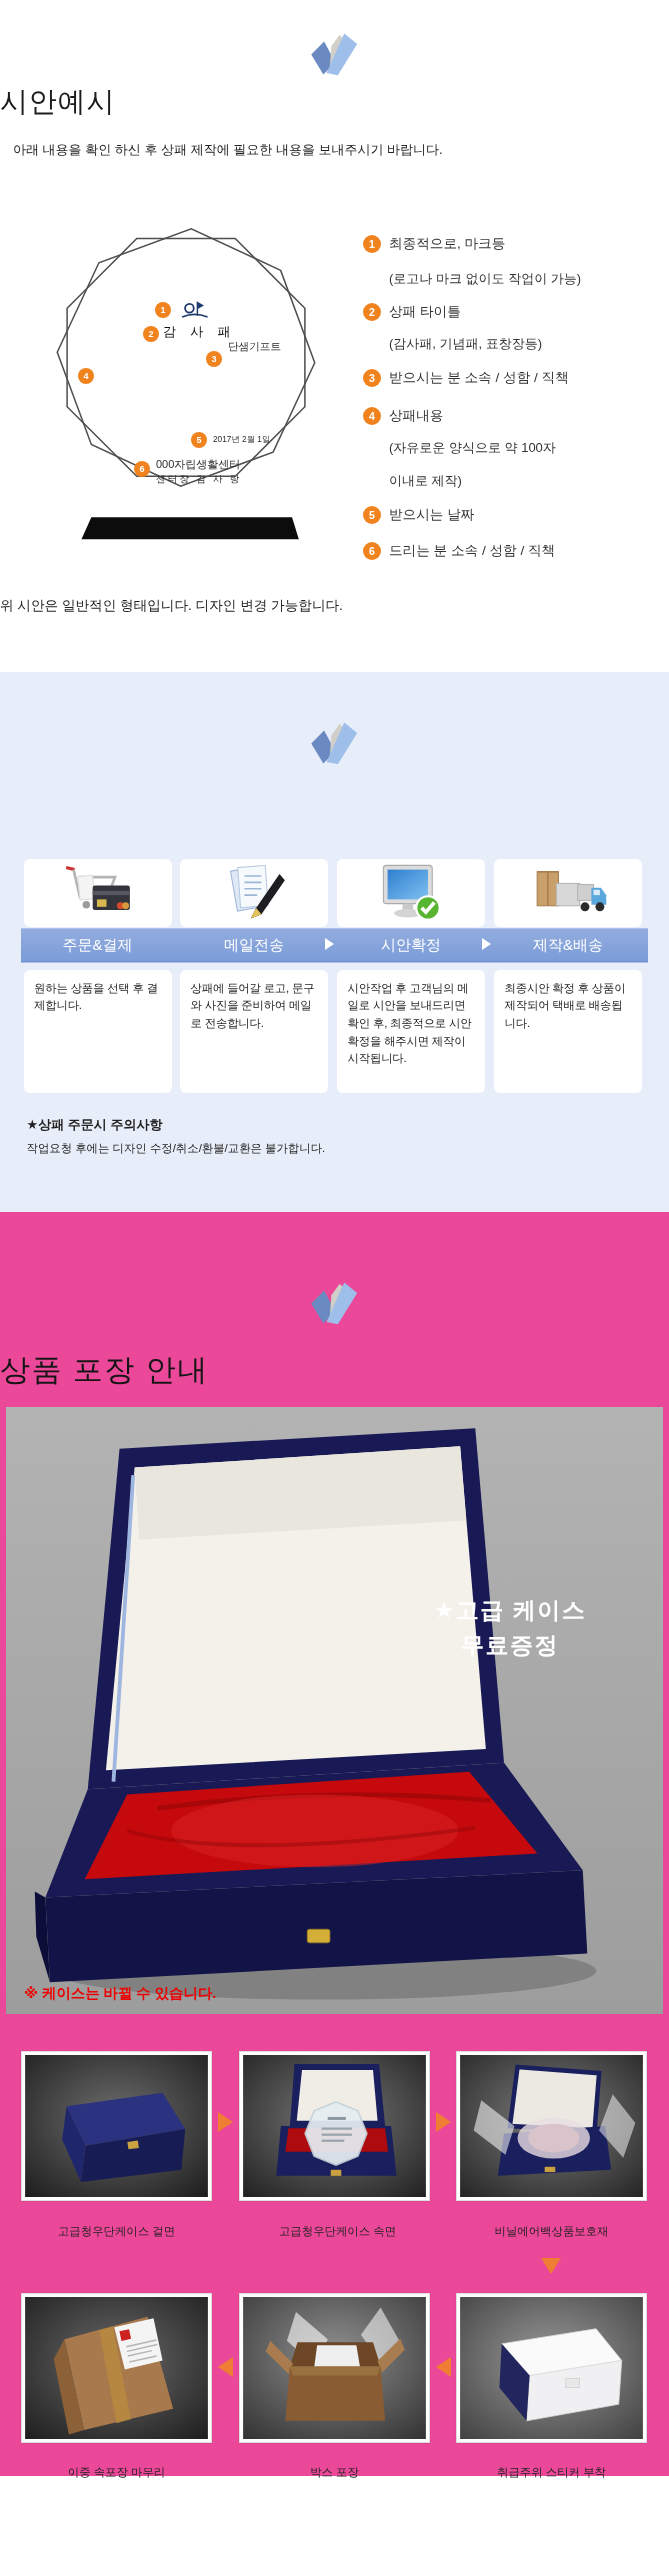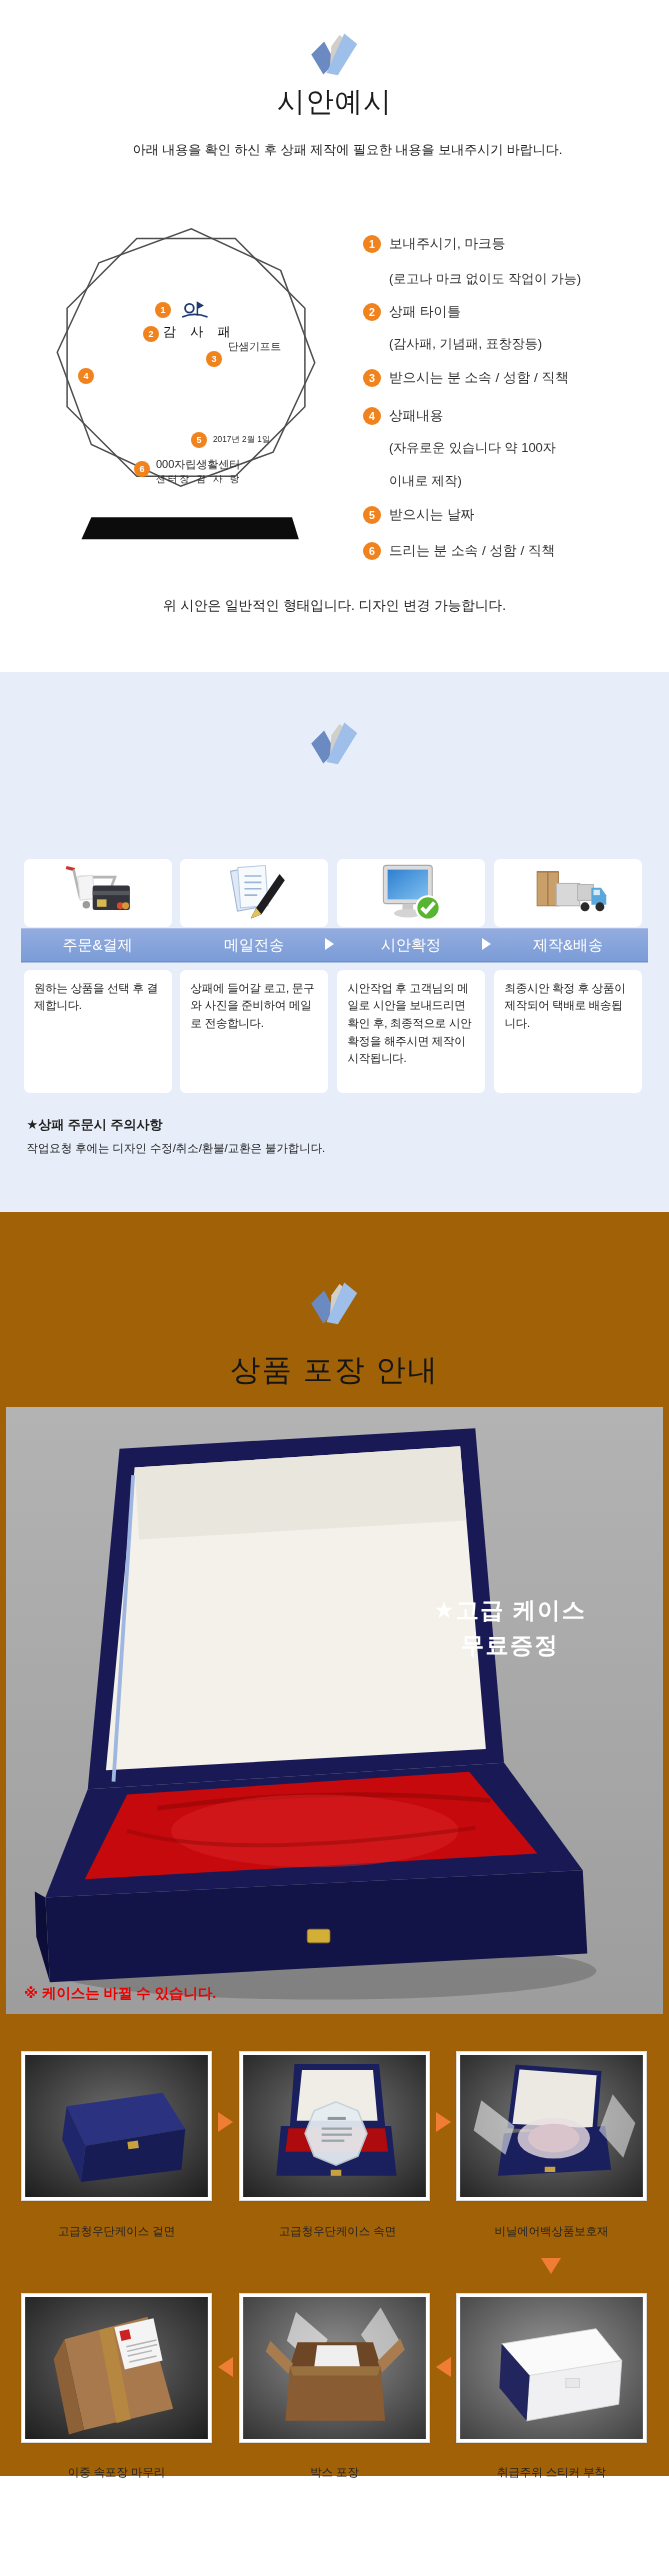--- a/index.html
+++ b/index.html
@@ -1,24 +1,24 @@
 <!DOCTYPE html>
 <html style="font-size:12px"><head>
 <meta charset="utf-8">
 <style>
   * { margin:0; padding:0; box-sizing:border-box; }
   body { background:#fff; font-family:"Liberation Sans","DejaVu Sans",sans-serif; }
   .page { position:relative; width:669px; height:2576px; margin:0 auto; background:#fff; overflow:hidden; }
   .abs { position:absolute; }
-  .center { left:0; width:669px; text-align:center; }
+  .center { left:0; width:669px; text-align:left; }
 
   
   .sec1 { position:absolute; left:0; top:0; width:669px; height:672px; background:#fff; }
   .sec2 { position:absolute; left:0; top:672px; width:669px; height:540px; background:#e8eef9; }
-  .sec3 { position:absolute; left:0; top:1212px; width:669px; height:1264px; background:#a16207; }
+  .sec3 { position:absolute; left:0; top:1212px; width:669px; height:1264px; background:#ec4899; }
 
   .sec-title { font-size:28px; color:#1c1c1c; letter-spacing:0.8px; }
   .sub-text { font-size:13px; color:#222;margin-left:13px; }
 
   
   .badge { position:absolute; width:18px; height:18px; border-radius:50%; background:#f0831e; color:#fff;
            text-align:center; line-height:18px; font-size:10.6px; font-weight:bold; }
   .badge.sm { width:16px; height:16px; line-height:16px; font-size:9px; }
 
   
@@ -100,33 +100,33 @@
       <span class="badge sm" style="left:149px;top:226px">5</span>
       <div class="plaque-txt" style="left:171px;top:228px;font-size:8.3px">2017년 2월 1일</div>
 
       <span class="badge sm" style="left:92px;top:255px">6</span>
       <div class="plaque-txt" style="left:114px;top:251px;font-size:11px">000자립생활센터</div>
       <div class="plaque-txt" style="left:114px;top:267px;font-size:9.5px;letter-spacing:2.3px">센터장 김 사 랑</div>
     </div>
 
     <div class="speclist">
       <span class="badge" style="left:21px;top:29px">1</span>
-      <div class="spec-main" style="top:29px">보내주시기, 마크등</div>
+      <div class="spec-main" style="top:29px">최종적으로, 마크등</div>
       <div class="spec-sub" style="top:64px">(로고나 마크 없이도 작업이 가능)</div>
 
       <span class="badge" style="left:21px;top:97px">2</span>
       <div class="spec-main" style="top:97px">상패 타이틀</div>
       <div class="spec-sub" style="top:129px">(감사패, 기념패, 표창장등)</div>
 
       <span class="badge" style="left:21px;top:163px">3</span>
       <div class="spec-main" style="top:163px">받으시는 분 소속 / 성함 / 직책</div>
 
       <span class="badge" style="left:21px;top:201px">4</span>
       <div class="spec-main" style="top:201px">상패내용</div>
-      <div class="spec-sub" style="top:233px">(자유로운 있습니다 약 100자</div>
+      <div class="spec-sub" style="top:233px">(자유로운 양식으로 약 100자</div>
       <div class="spec-sub" style="top:266px">이내로 제작)</div>
 
       <span class="badge" style="left:21px;top:300px">5</span>
       <div class="spec-main" style="top:300px">받으시는 날짜</div>
 
       <span class="badge" style="left:21px;top:336px">6</span>
       <div class="spec-main" style="top:336px">드리는 분 소속 / 성함 / 직책</div>
     </div>
 
     <div class="abs center" style="top:597px;font-size:13.6px;color:#222">위 시안은 일반적인 형태입니다. 디자인 변경 가능합니다.</div>

